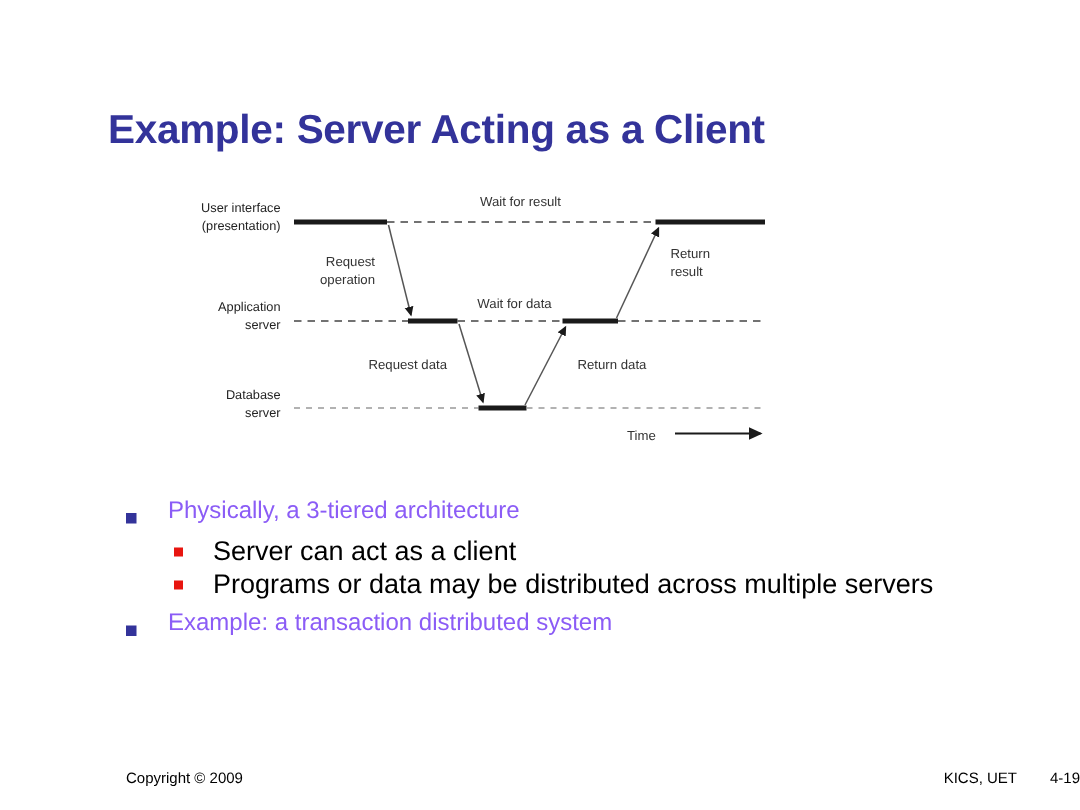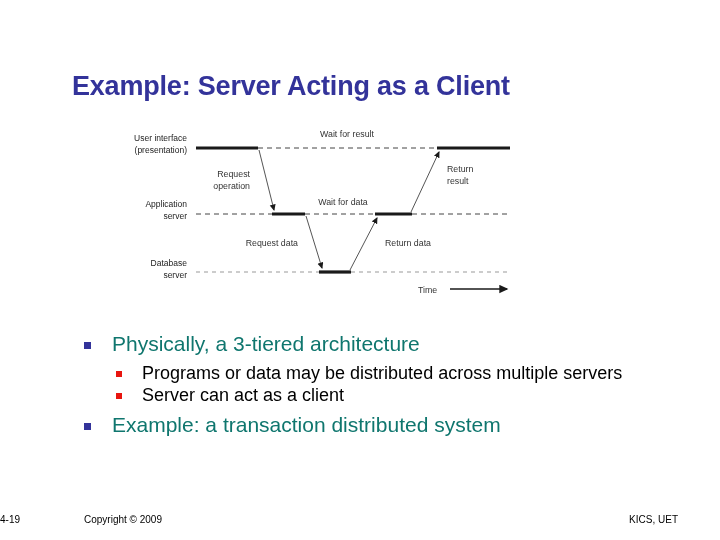--- a/index.html
+++ b/index.html
@@ -49,22 +49,22 @@
   
   .bullets {
     position: absolute;
     left: 72px;
     top: 332px;
     width: 600px;
   }
   .bullet-l1 {
     position: relative;
     padding-left: 40px;
-    color: #0f766e;
-    font-size: 21px;
+    color: #8b5cf6;
+    font-size: 16px;
     line-height: 1.18;
     margin-bottom: 2px;
   }
   .bullet-l1 .marker {
     position: absolute;
     left: 12px;
     top: 10px;
     width: 7px;
     height: 7px;
     background: #33339a;
@@ -94,21 +94,21 @@
   .footer {
     position: absolute;
     left: 0;
     top: 512px;
     width: 720px;
     height: 22px;
     font-size: 10px;
     color: #000000;
   }
   .footer .copyright { position: absolute; left: 84px; top: 2px; }
-  .footer .pagenum   { position: absolute; left: 0; top: 2px; width: 720px; text-align: left; }
+  .footer .pagenum   { position: absolute; left: 0; top: 2px; width: 720px; text-align: right; }
   .footer .org       { position: absolute; right: 42px; top: 2px; }
 
   
   .dg-label {
     font-family: "Liberation Sans", sans-serif;
     font-size: 8.5px;
     fill: #222222;
   }
   .dg-ann {
     font-family: "Liberation Sans", sans-serif;
@@ -184,25 +184,25 @@
   <div class="bullets">
 
     <div class="bullet-l1">
       <span class="marker"></span>
       <span>Physically, a 3-tiered architecture</span>
     </div>
 
     <div class="sublist">
       <div class="bullet-l2">
         <span class="marker"></span>
-        <span>Programs or data may be distributed across multiple servers</span>
+        <span>Server can act as a client</span>
       </div>
       <div class="bullet-l2">
         <span class="marker"></span>
-        <span>Server can act as a client</span>
+        <span>Programs or data may be distributed across multiple servers</span>
       </div>
     </div>
 
     <div class="bullet-l1">
       <span class="marker"></span>
       <span>Example: a transaction distributed system</span>
     </div>
 
   </div>
 

